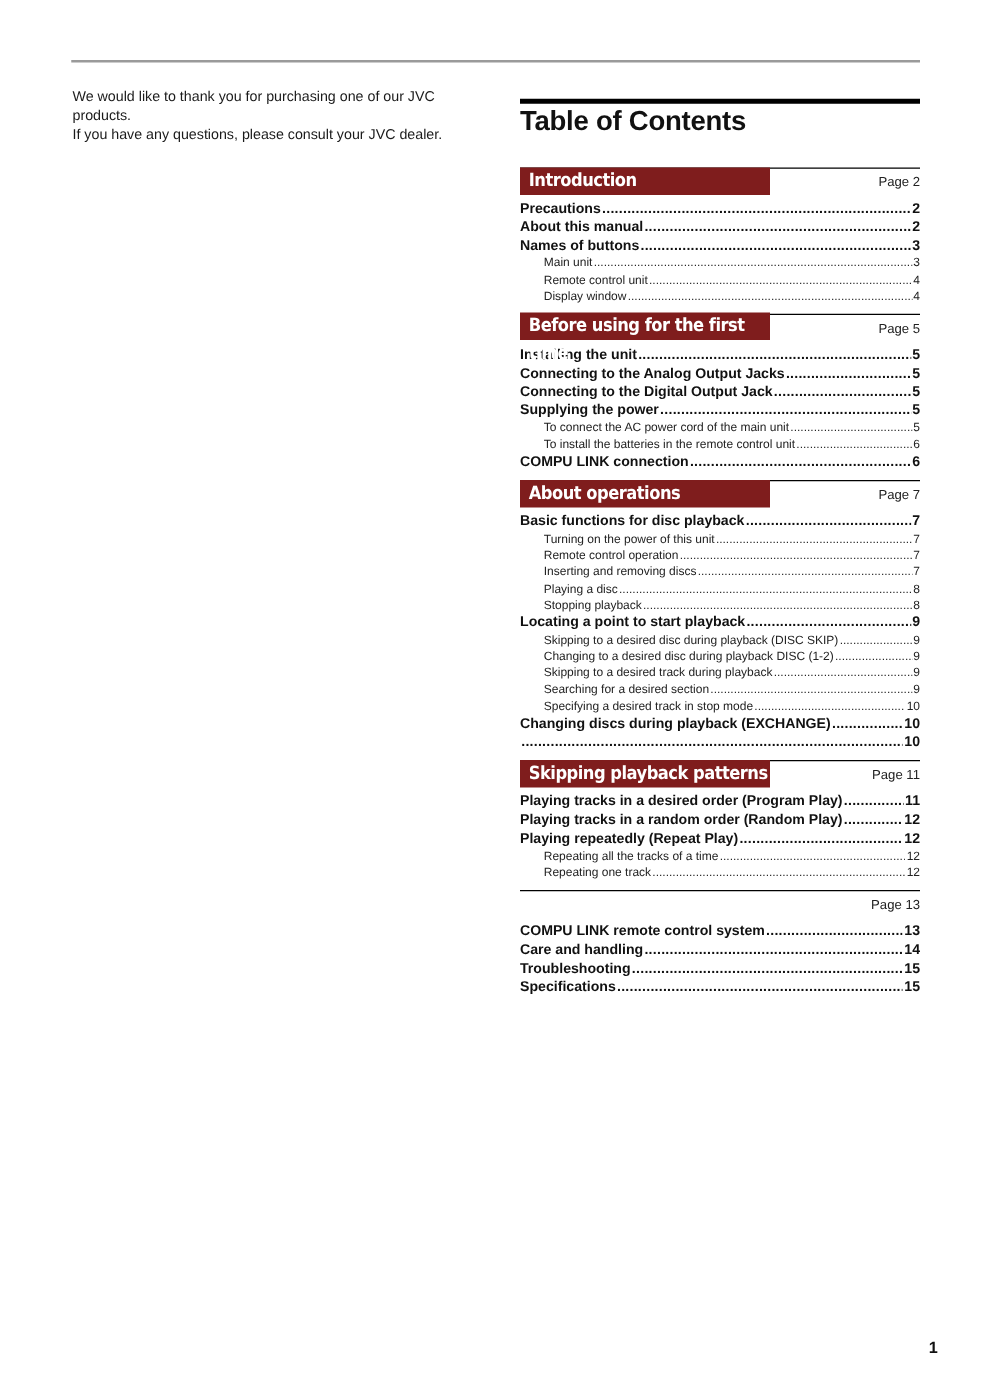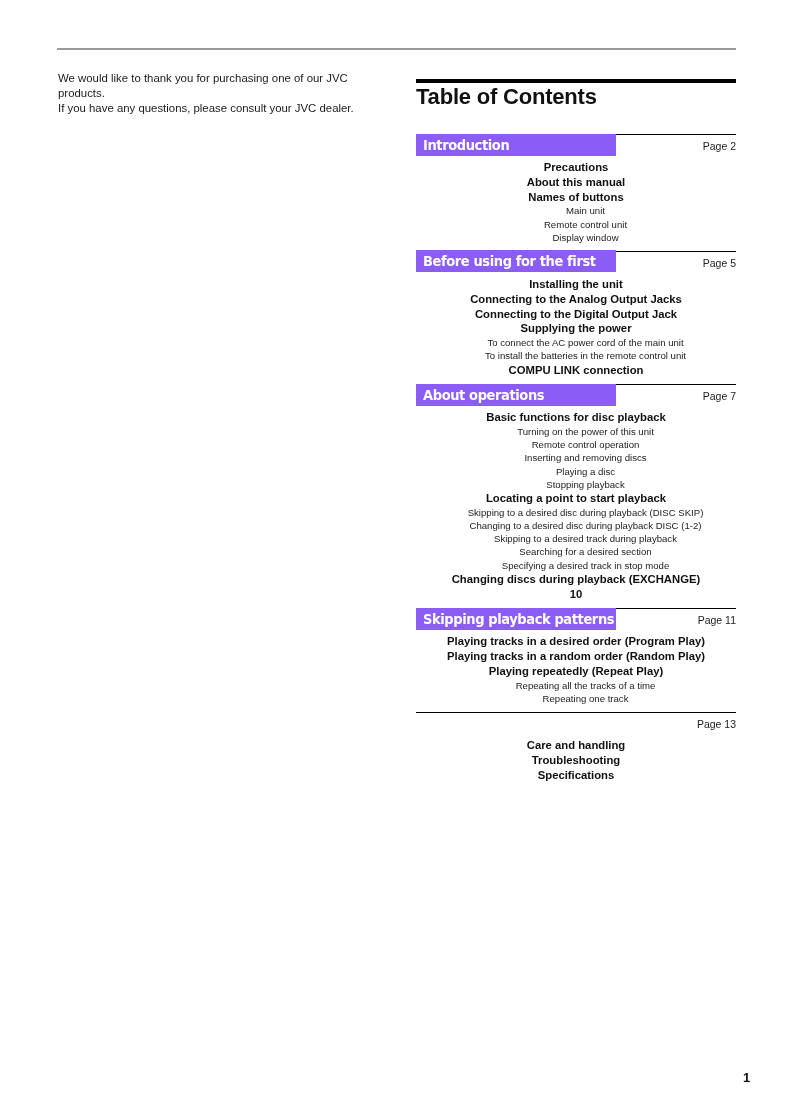--- a/index.html
+++ b/index.html
@@ -5,23 +5,23 @@
   html, body { margin: 0; padding: 0; background: #ffffff; }
   body { width: 791px; height: 1120px; position: relative; overflow: hidden; font-family: "Liberation Sans", sans-serif; color: #111; }
   .top-rule { position: absolute; left: 57px; top: 48px; width: 679px; height: 2px; background: #9a9a9a; }
   .intro { position: absolute; left: 58px; top: 71px; width: 330px; font-size: 11.4px; line-height: 14.8px; color: #1a1a1a; }
   .intro p { margin: 0; }
   .toc { position: absolute; left: 416px; top: 79px; width: 320px; }
   .toc-bar { height: 4px; background: #000; }
   .toc-title { font-size: 22px; font-weight: bold; margin-top: 1px; height: 48px; letter-spacing: -0.2px; }
   .section { margin-top: 2px; }
   .sec-head { position: relative; height: 22px; border-top: 1.5px solid #000; margin-bottom: 3px; }
-  .sec-box { position: absolute; left: 0; top: -1.5px; width: 200px; height: 22px; background: #8b5cf6; color: #fff; font-family: "DejaVu Sans Condensed", "DejaVu Sans", sans-serif; font-weight: bold; font-size: 14.5px; line-height: 22px; padding-left: 7px; box-sizing: border-box; transform-origin: left; letter-spacing: -0.4px; }
+  .sec-box { position: absolute; left: 0; top: -1.5px; width: 200px; height: 22px; background: #7f1d1d; color: #fff; font-family: "DejaVu Sans Condensed", "DejaVu Sans", sans-serif; font-weight: bold; font-size: 14.5px; line-height: 22px; padding-left: 7px; box-sizing: border-box; transform-origin: left; letter-spacing: -0.4px; }
   .sec-page { position: absolute; right: 0; top: 5px; font-size: 10.5px; color: #222; }
-  .row { display: flex; align-items: center; white-space: nowrap; overflow: hidden; flex-direction: column; }
+  .row { display: flex; align-items: flex-start; white-space: nowrap; overflow: hidden; }
   .row.main { font-size: 11.3px; font-weight: bold; height: 14.8px; line-height: 14.8px; }
   .row.sub { font-size: 9.6px; height: 13.2px; line-height: 13.2px; padding-left: 19px; color: #222; }
   .row .lbl { flex: 0 0 auto; }
   .row .dots { flex: 1 1 auto; overflow: hidden; margin: 0 1px; }
   .row .dots::after { content: "................................................................................................................................................................................................"; letter-spacing: 0.2px; }
   .row.sub .dots::after { letter-spacing: 0; }
   .row .pg { flex: 0 0 auto; }
   .gap-sec { height: 5px; }
   .page-num { position: absolute; left: 743px; top: 1070px; font-size: 13px; font-weight: bold; }
 </style>
@@ -224,20 +224,25 @@
           <span class="dots"></span>
           <span class="pg">12</span>
         </div>
         <div class="gap-sec"></div>
       </div>
       <div class="section">
         <div class="sec-head">
           <div class="sec-page">Page 13</div>
         </div>
         <div class="row main">
+          <span class="lbl">COMPU LINK remote control system </span>
+          <span class="dots"></span>
+          <span class="pg">13</span>
+        </div>
+        <div class="row main">
           <span class="lbl">Care and handling</span>
           <span class="dots"></span>
           <span class="pg">14</span>
         </div>
         <div class="row main">
           <span class="lbl">Troubleshooting </span>
           <span class="dots"></span>
           <span class="pg">15</span>
         </div>
         <div class="row main">

